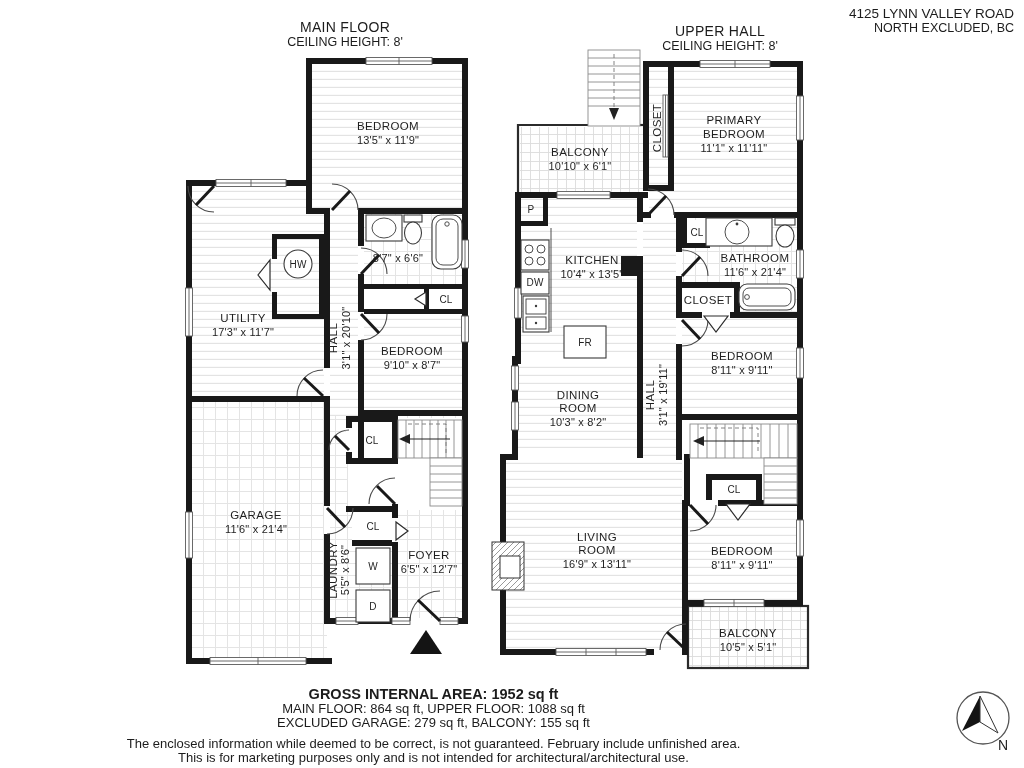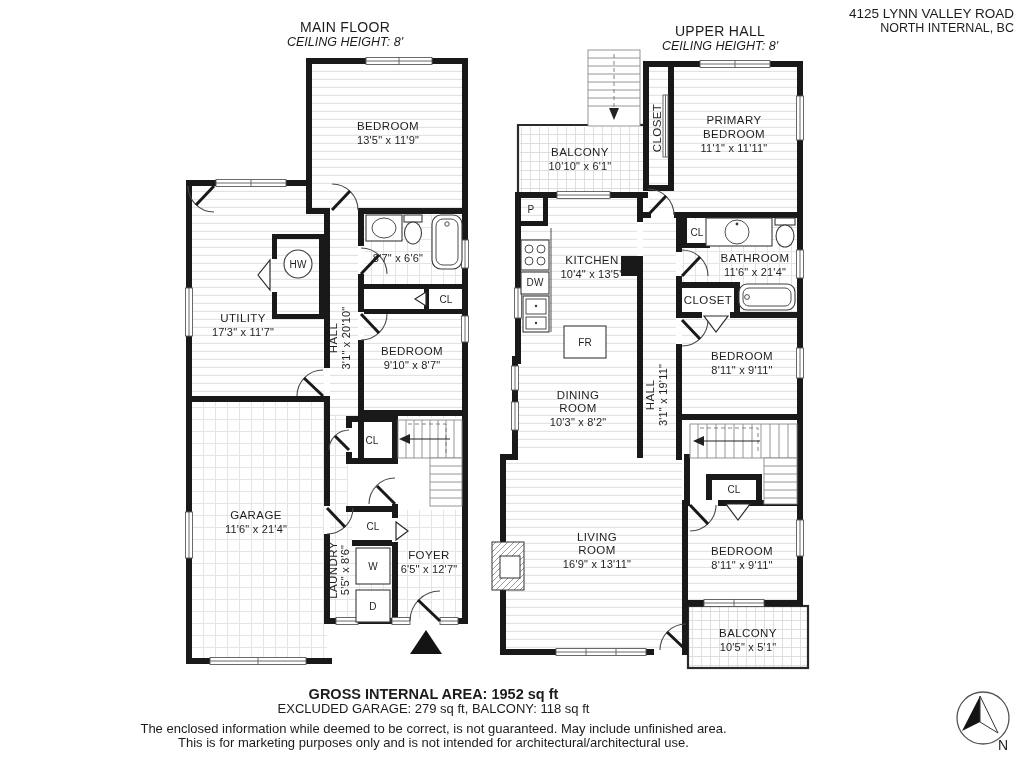--- a/index.html
+++ b/index.html
@@ -1,20 +1,20 @@
 <!DOCTYPE html>
 <html><head>
 <meta charset="utf-8">
 <style>
   html,body{margin:0;padding:0;background:#ffffff;}
   #page{position:relative;width:1024px;height:768px;background:#fff;overflow:hidden;
         font-family:"Liberation Sans",sans-serif;color:#1c1c1c;}
   .hdr{position:absolute;text-align:center;line-height:15px;}
   .hdr .t{font-size:14px;font-weight:normal;letter-spacing:.3px;}
-  .hdr .c{font-size:12.5px;font-style:italic;}
+  .hdr .c{font-size:12.5px;}
   #address{position:absolute;top:6px;right:10px;text-align:right;line-height:15px;}
   #address .a1{font-size:13.5px;font-weight:normal;}
   #address .a2{font-size:12.5px;}
   #footer{position:absolute;top:687px;left:0;width:867px;text-align:center;line-height:14.5px;}
   #footer .f1{font-size:14.5px;font-weight:bold;}
   #footer .f2{font-size:13px;}
   #footer .d{font-size:13px;margin-top:6px;line-height:14px;}
   svg text{fill:#1f1f1f;}
   .rm-name{font-size:11.5px;letter-spacing:.4px;}
   .rm-dims{font-size:11px;letter-spacing:.2px;}
@@ -41,21 +41,21 @@
   <div class="hdr" style="left:245px;top:20px;width:200px;">
     <div class="t">MAIN FLOOR</div>
     <div class="c">CEILING HEIGHT: 8'</div>
   </div>
   <div class="hdr" style="left:620px;top:24px;width:200px;">
     <div class="t">UPPER HALL</div>
     <div class="c">CEILING HEIGHT: 8'</div>
   </div>
   <div id="address">
     <div class="a1">4125 LYNN VALLEY ROAD</div>
-    <div class="a2">NORTH INTERNAL, BC</div>
+    <div class="a2">NORTH EXCLUDED, BC</div>
   </div>
 
   <svg width="1024" height="768" viewBox="0 0 1024 768">
     <defs>
       <pattern id="wood" width="8" height="8" patternUnits="userSpaceOnUse">
         <rect width="8" height="8" fill="#ffffff"></rect>
         <line x1="0" y1="7.4" x2="8" y2="7.4" stroke="#e2e2e2" stroke-width="1.1"></line>
       </pattern>
       <pattern id="tile" width="12" height="12" patternUnits="userSpaceOnUse">
         <rect width="12" height="12" fill="#ffffff"></rect>
@@ -446,19 +446,20 @@
     <g>
       <circle cx="983" cy="718" r="26" fill="none" stroke="#555" stroke-width="1.3"></circle>
       <polygon points="980,696 962,731 980,722" fill="#141414"></polygon>
       <polygon points="980,696 998,733 980,722" fill="#ffffff" stroke="#333" stroke-width="1"></polygon>
       <text x="998" y="750" font-size="14">N</text>
     </g>
   </svg>
 
   <div id="footer">
     <div class="f1">GROSS INTERNAL AREA: 1952 sq ft</div>
-    <div class="f2">EXCLUDED GARAGE: 279 sq ft, BALCONY: 118 sq ft</div>
+    <div class="f2">MAIN FLOOR: 864 sq ft, UPPER FLOOR: 1088 sq ft</div>
+    <div class="f2">EXCLUDED GARAGE: 279 sq ft, BALCONY: 155 sq ft</div>
     <div class="d">
-      <div>The enclosed information while deemed to be correct, is not guaranteed. May include unfinished area.</div>
+      <div>The enclosed information while deemed to be correct, is not guaranteed. February include unfinished area.</div>
       <div>This is for marketing purposes only and is not intended for architectural/architectural use.</div>
     </div>
   </div>
 </div>
 
 </body></html>

